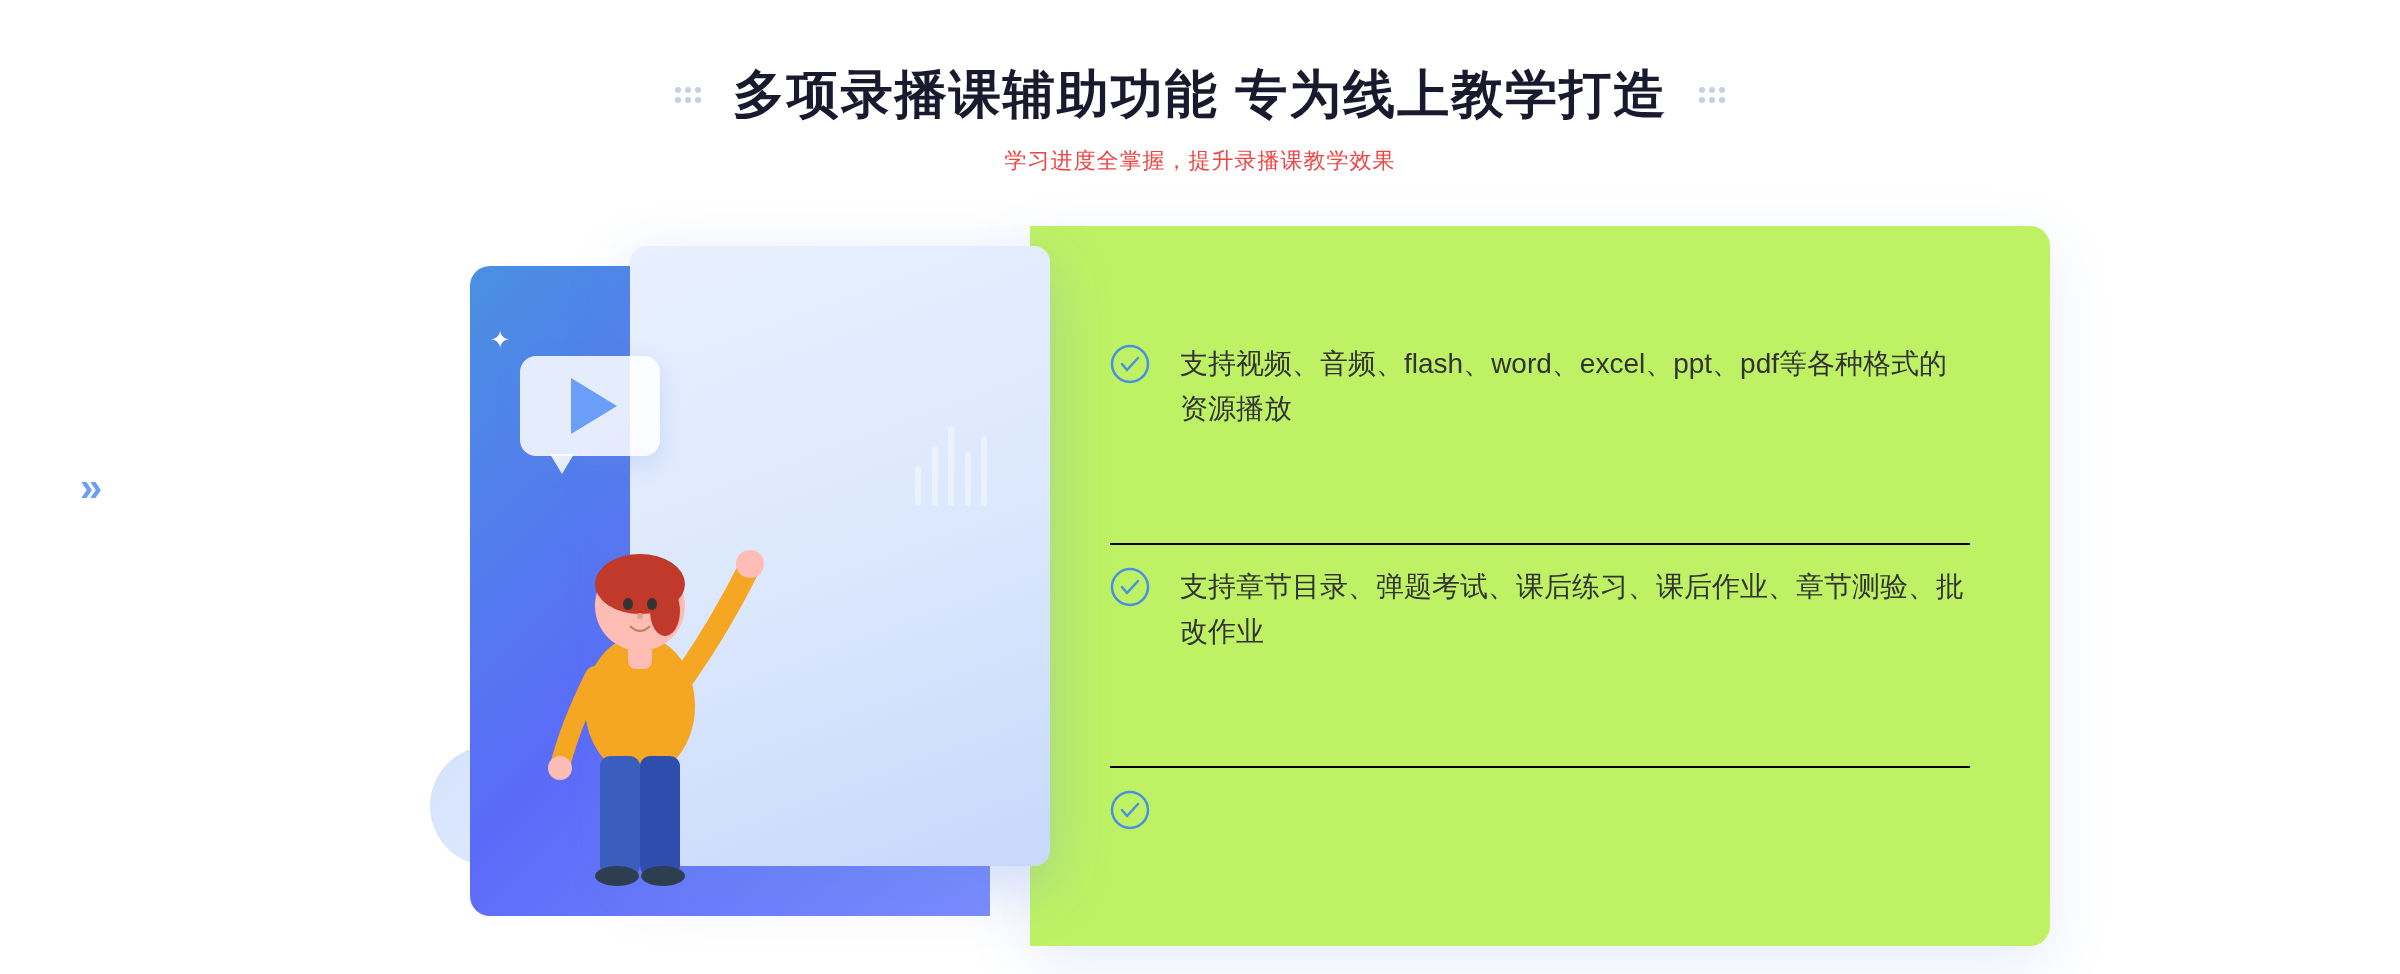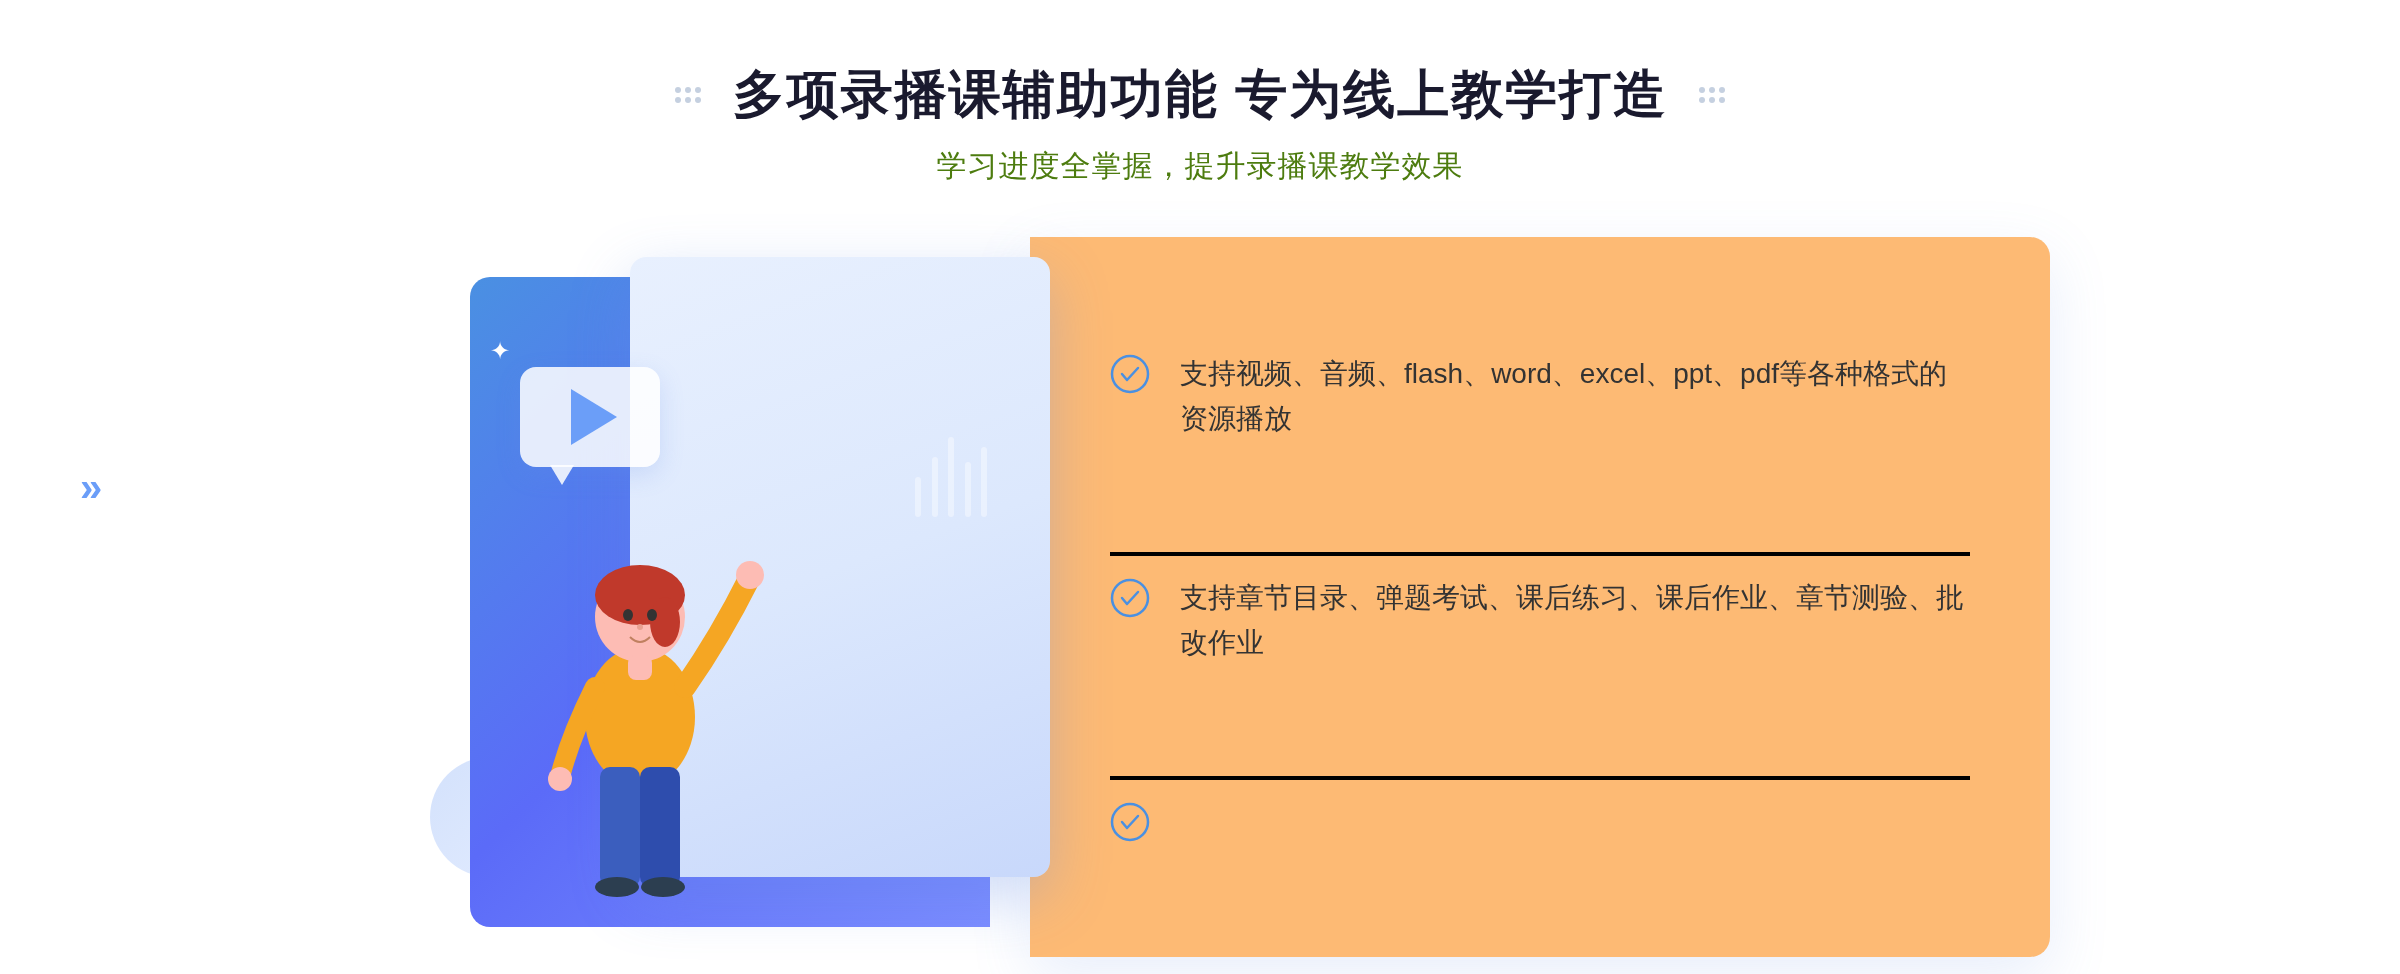--- a/index.html
+++ b/index.html
@@ -60,22 +60,22 @@
     }
 
     .main-title {
       font-size: 52px;
       font-weight: 700;
       color: #1a1a2e;
       letter-spacing: 2px;
     }
 
     .sub-title {
-      font-size: 30px;
-      color: #4d7c0f;
+      font-size: 22px;
+      color: #ef4444;
       font-weight: 400;
       letter-spacing: 1px;
     }
 
     
     .content-area {
       display: flex;
       width: 1700px;
       gap: 0;
       position: relative;
@@ -242,39 +242,39 @@
       bottom: 0;
       left: 160px;
       z-index: 6;
       width: 260px;
       height: 500px;
     }
 
     
     .features-panel {
       flex: 1;
-      background: #fdba74;
+      background: #bef264;
       border-radius: 0 20px 20px 0;
       padding: 50px 80px;
       box-shadow: 0 20px 60px rgba(100, 140, 230, 0.15);
       display: flex;
       flex-direction: column;
       justify-content: space-around;
       min-height: 680px;
     }
 
     .feature-item {
       display: flex;
       align-items: flex-start;
       gap: 30px;
       padding: 20px 0;
     }
 
     .feature-item + .feature-item {
-      border-top: 4px solid #000000;
+      border-top: 2px solid #000000;
     }
 
     .check-icon {
       width: 40px;
       height: 40px;
       flex-shrink: 0;
       margin-top: 2px;
     }
 
     .check-icon svg {

